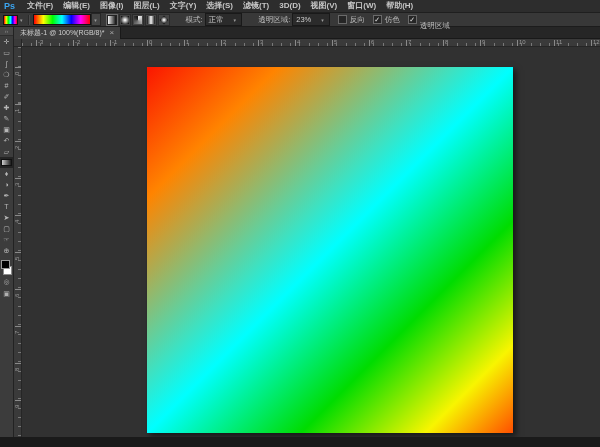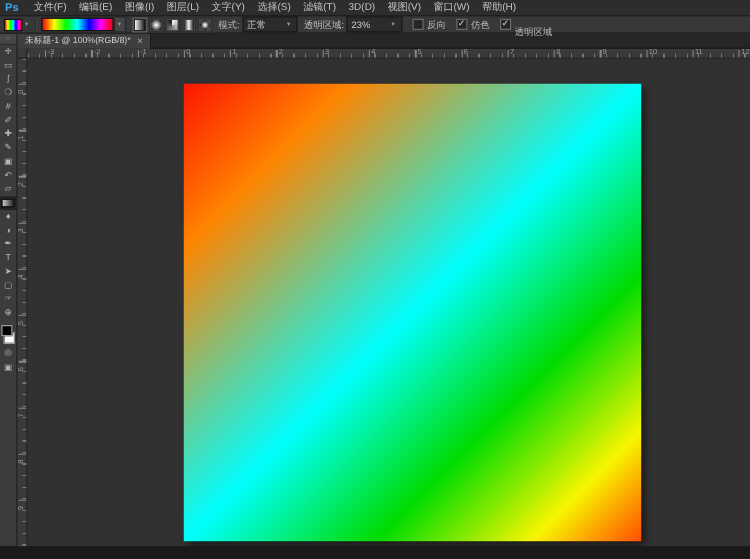--- a/index.html
+++ b/index.html
@@ -4,44 +4,44 @@
 <style>
   html,body{margin:0;padding:0;background:#1a1a1a;}
   .screen{position:relative;width:600px;height:437px;background:#313131;overflow:hidden;
           font-family:"Liberation Sans",sans-serif;-webkit-font-smoothing:antialiased;}
 
   
   .menubar{position:absolute;left:0;top:0;width:600px;height:13px;background:#2d2d2d;
            border-bottom:1px solid #1f1f1f;display:flex;align-items:center;font-size:8px;
            color:#c6c6c6;box-sizing:border-box;z-index:30;}
   .ps-logo{color:#3ba4ef;font-weight:bold;font-size:9px;margin:0 7px 0 4px;}
-  .menu-item{padding:0 5px;line-height:12px;white-space:nowrap;cursor:default;}
+  .menu-item{padding:0 5px;line-height:12px;white-space:nowrap;cursor:default;font-weight:bold;}
 
   
   .optionsbar{position:absolute;left:0;top:13px;width:600px;height:14px;background:#383838;
               border-bottom:1px solid #1c1c1c;display:flex;align-items:center;font-size:7.5px;
               color:#bdbdbd;box-sizing:border-box;z-index:29;}
   .preset-chip{width:13px;height:8px;border:1px solid #141414;margin-left:3px;}
   .dd{font-size:5px;color:#9a9a9a;margin:0 2px;}
   .vsep{width:1px;height:10px;background:#2a2a2a;border-right:1px solid #4a4a4a;margin:0 3px;}
   .grad-preview{width:56px;height:9px;border:1px solid #141414;}
   .grad-dd-btn{width:8px;height:11px;background:#454545;border:1px solid #262626;display:flex;
                align-items:center;justify-content:center;margin-right:4px;}
   .gtype{width:12px;height:12px;margin-left:1px;border:1px solid #2b2b2b;background:#454545;
          display:flex;align-items:center;justify-content:center;box-sizing:border-box;}
   .gtype.selected{background:#232323;border-color:#6a6a6a;}
   .gchip{width:8px;height:8px;}
   .gchip-linear{background:linear-gradient(90deg,#f2f2f2,#101010);}
   .gchip-radial{background:radial-gradient(circle,#f2f2f2 10%,#101010 90%);}
   .gchip-angle{background:conic-gradient(#f2f2f2,#101010);}
   .gchip-reflected{background:linear-gradient(90deg,#101010,#f2f2f2,#101010);}
   .gchip-diamond{background:radial-gradient(circle,#f2f2f2 10%,#101010 85%);transform:rotate(45deg) scale(.78);}
-  .opt-label{margin-left:5px;margin-right:2px;white-space:nowrap;}
+  .opt-label{margin-left:16px;margin-right:2px;white-space:nowrap;}
   .dropdown{background:#2b2b2b;border:1px solid #191919;height:11px;line-height:10px;
-            padding:0 3px;display:flex;align-items:center;gap:15px;color:#cccccc;}
+            padding:0 3px;display:flex;align-items:center;gap:8px;color:#cccccc;}
   .cb{display:flex;align-items:center;margin-left:8px;white-space:nowrap;}
   .cb .box{width:7px;height:7px;background:#262626;border:1px solid #6a6a6a;font-size:7px;
            line-height:7px;color:#e0e0e0;text-align:center;margin-right:2px;}
 
   
   .tabstrip{position:absolute;left:14px;top:27px;width:586px;height:12px;background:#262626;
             border-bottom:1px solid #191919;box-sizing:border-box;z-index:20;}
   .tab{position:absolute;left:0;top:0;height:12px;background:#3f3f3f;color:#cfcfcf;font-size:7px;
        line-height:12px;padding:0 6px;display:flex;align-items:center;gap:5px;
        border-right:1px solid #191919;white-space:nowrap;}

